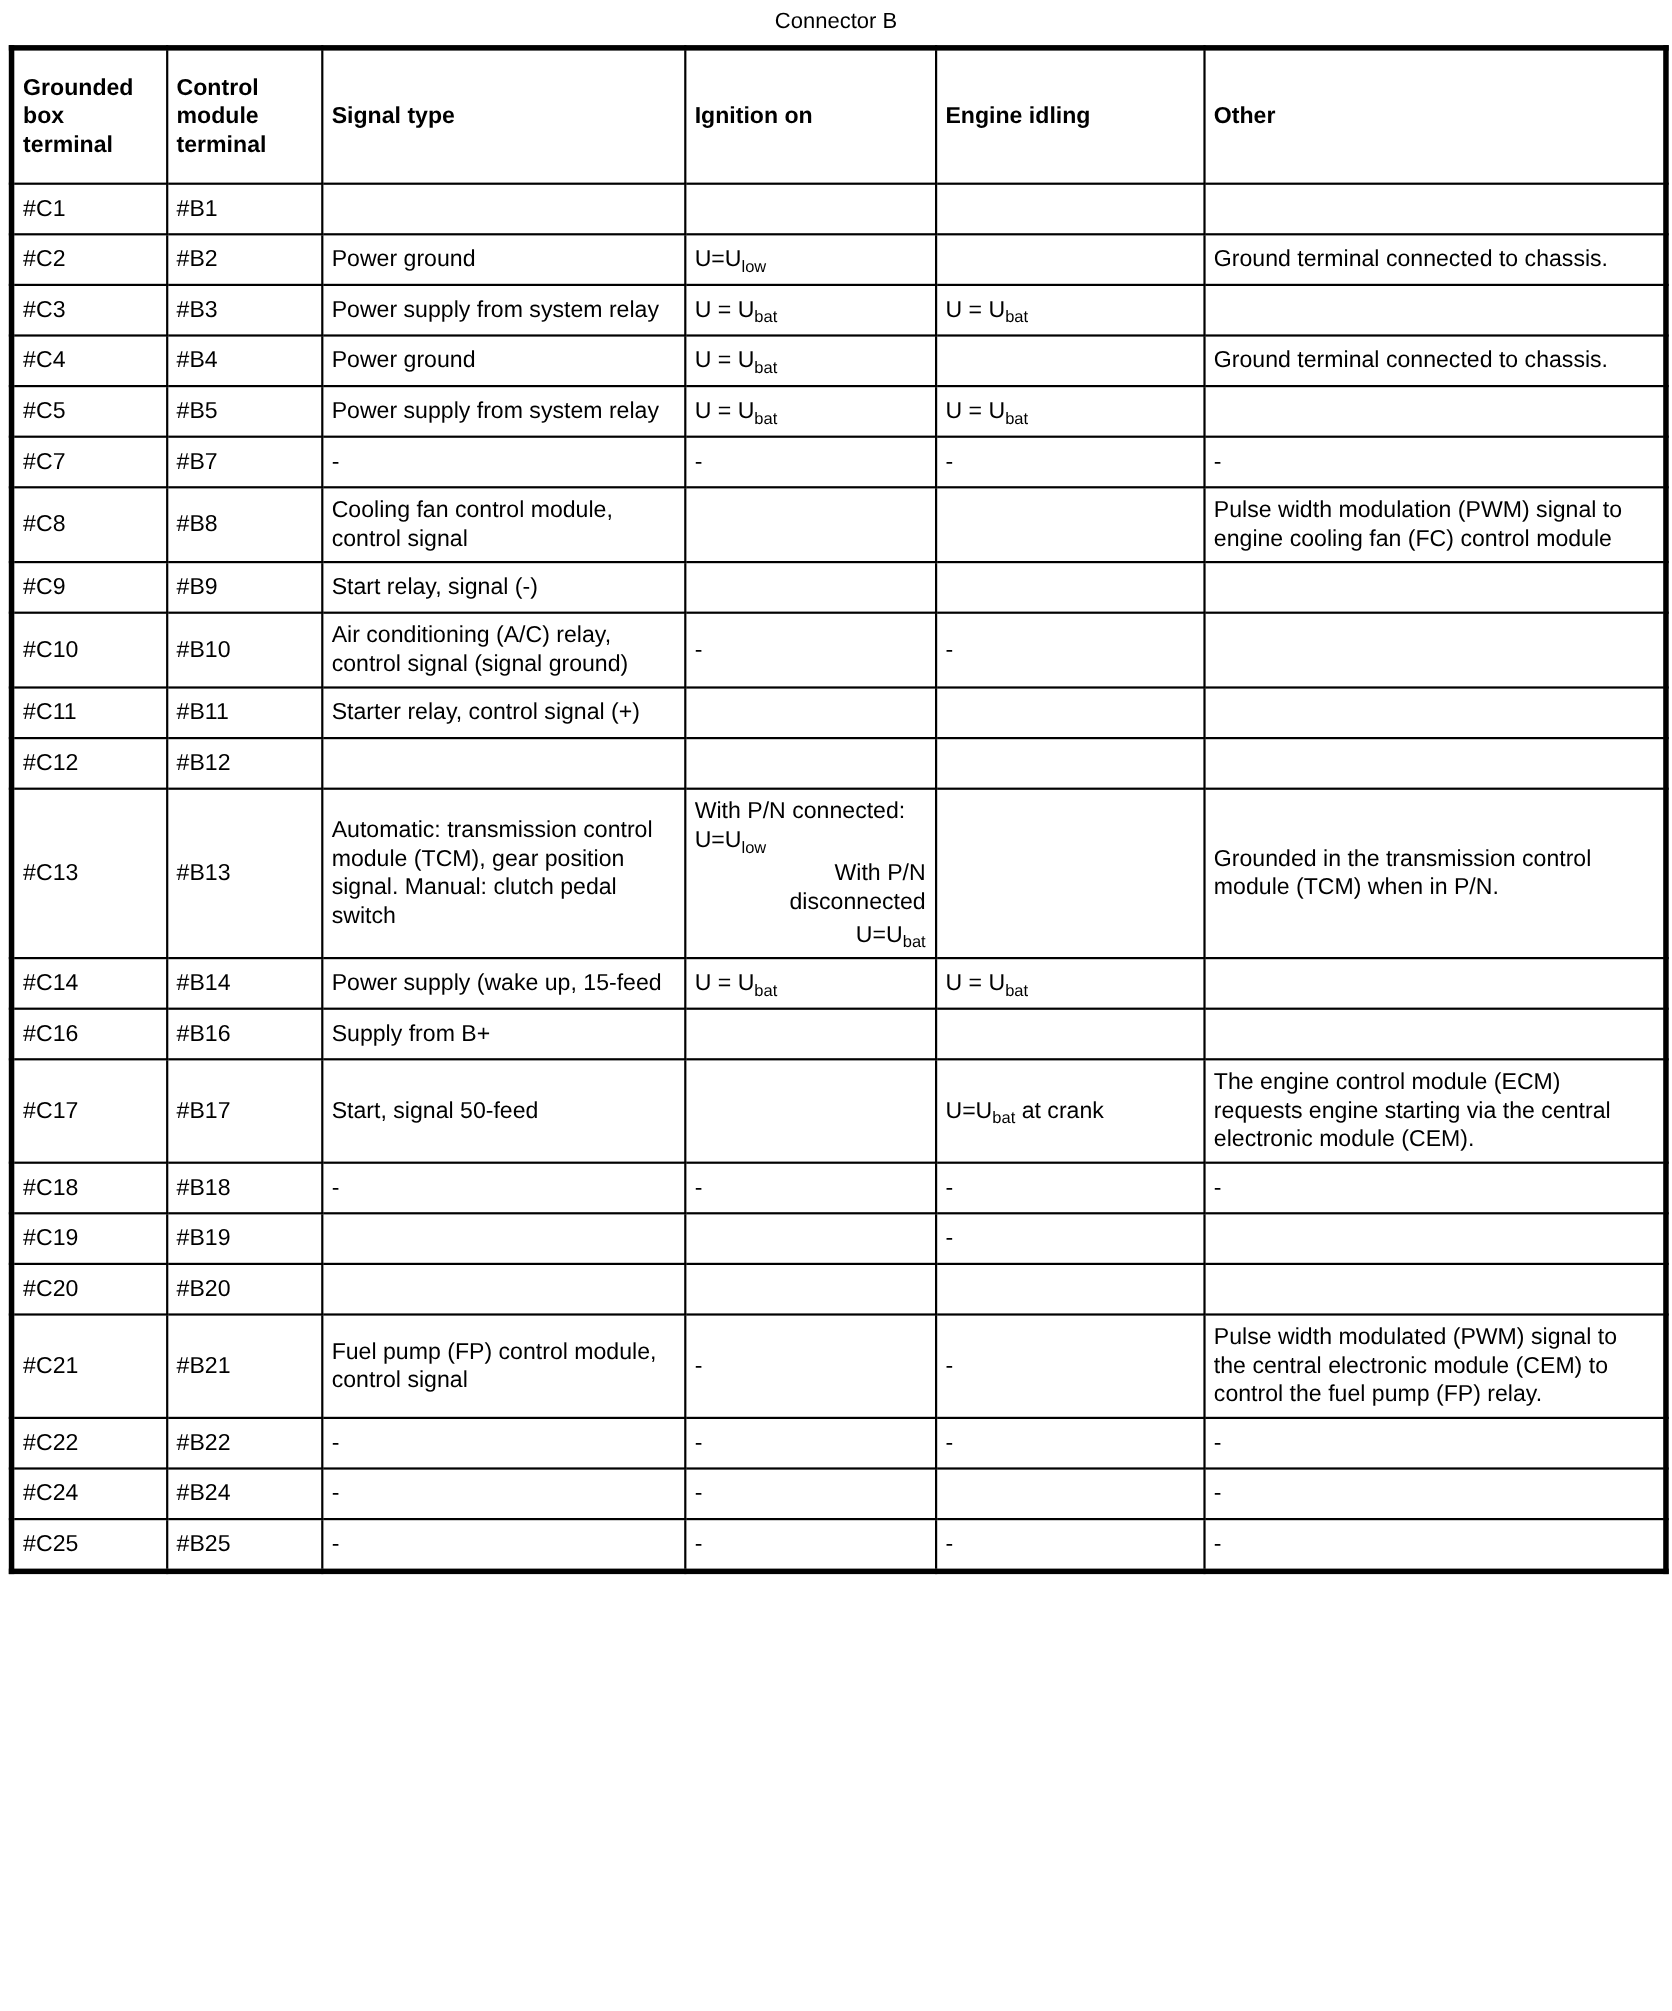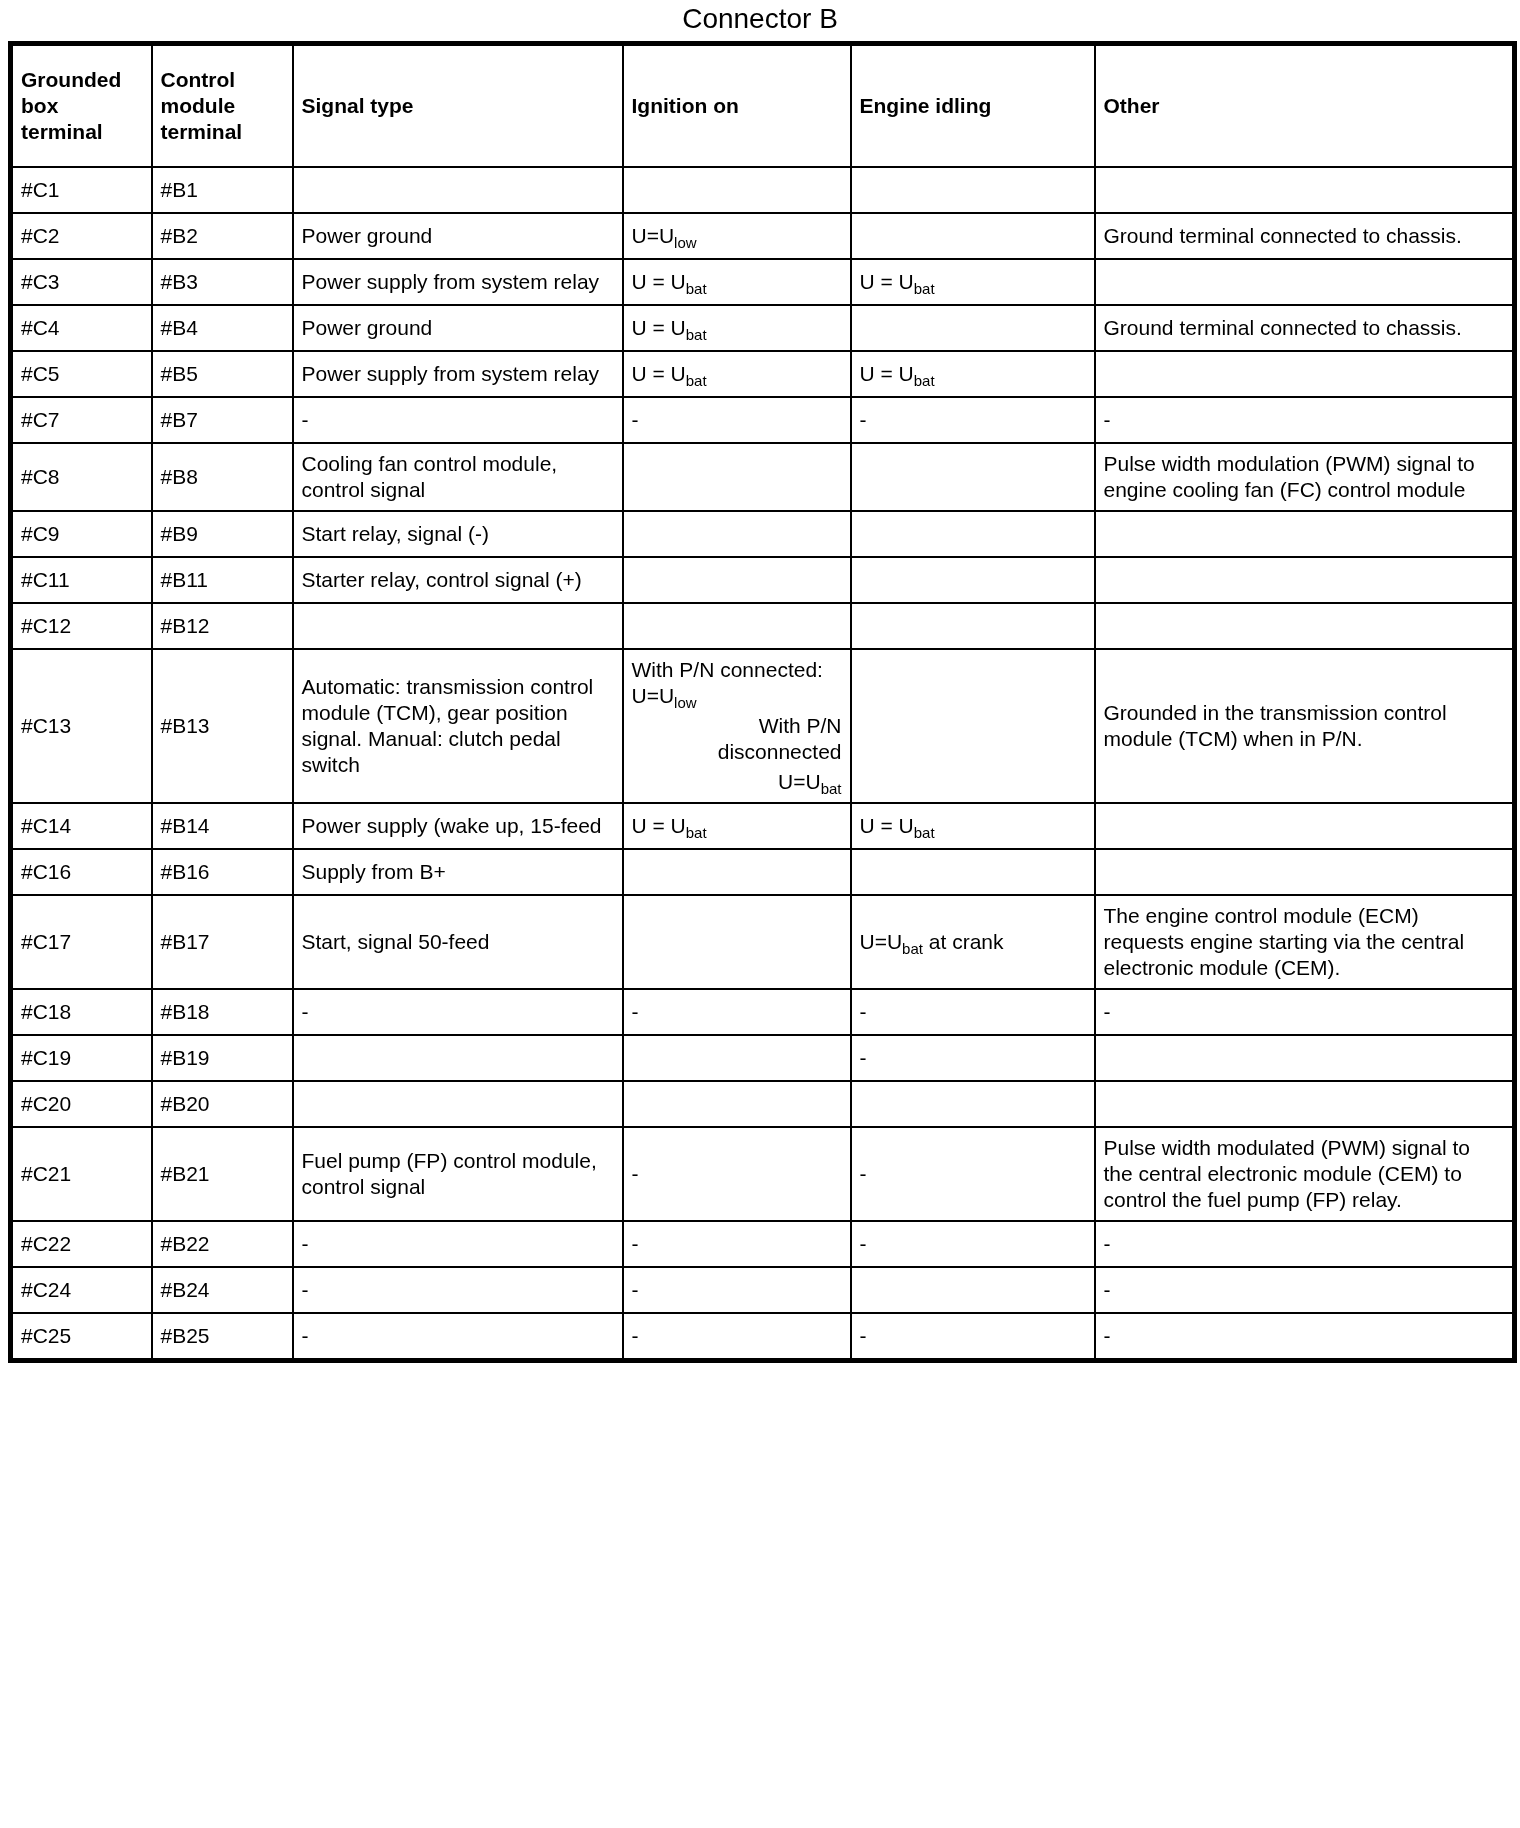--- a/index.html
+++ b/index.html
@@ -9,21 +9,21 @@
     color:#000000;
     font-family:"Liberation Sans","DejaVu Sans",sans-serif;
   }
   .page{
     width:1520px;
     box-sizing:border-box;
     padding:6px 8px 10px 8px;
   }
   .title{
     text-align:center;
-    font-size:28px;
+    font-size:20px;
     line-height:26px;
     margin-bottom:9px;
   }
   table.spec{
     border-collapse:collapse;
     table-layout:fixed;
     width:1504px;
     border:5px solid #000;
   }
   table.spec th, table.spec td{
@@ -155,20 +155,28 @@
         </tr>
         <tr>
           <td>#C9</td>
           <td>#B9</td>
           <td>Start relay, signal (-)</td>
           <td></td>
           <td></td>
           <td></td>
         </tr>
         <tr>
+          <td>#C10</td>
+          <td>#B10</td>
+          <td>Air conditioning (A/C) relay, control signal (signal ground)</td>
+          <td>-</td>
+          <td>-</td>
+          <td></td>
+        </tr>
+        <tr>
           <td>#C11</td>
           <td>#B11</td>
           <td>Starter relay, control signal (+)</td>
           <td></td>
           <td></td>
           <td></td>
         </tr>
         <tr>
           <td>#C12</td>
           <td>#B12</td>

